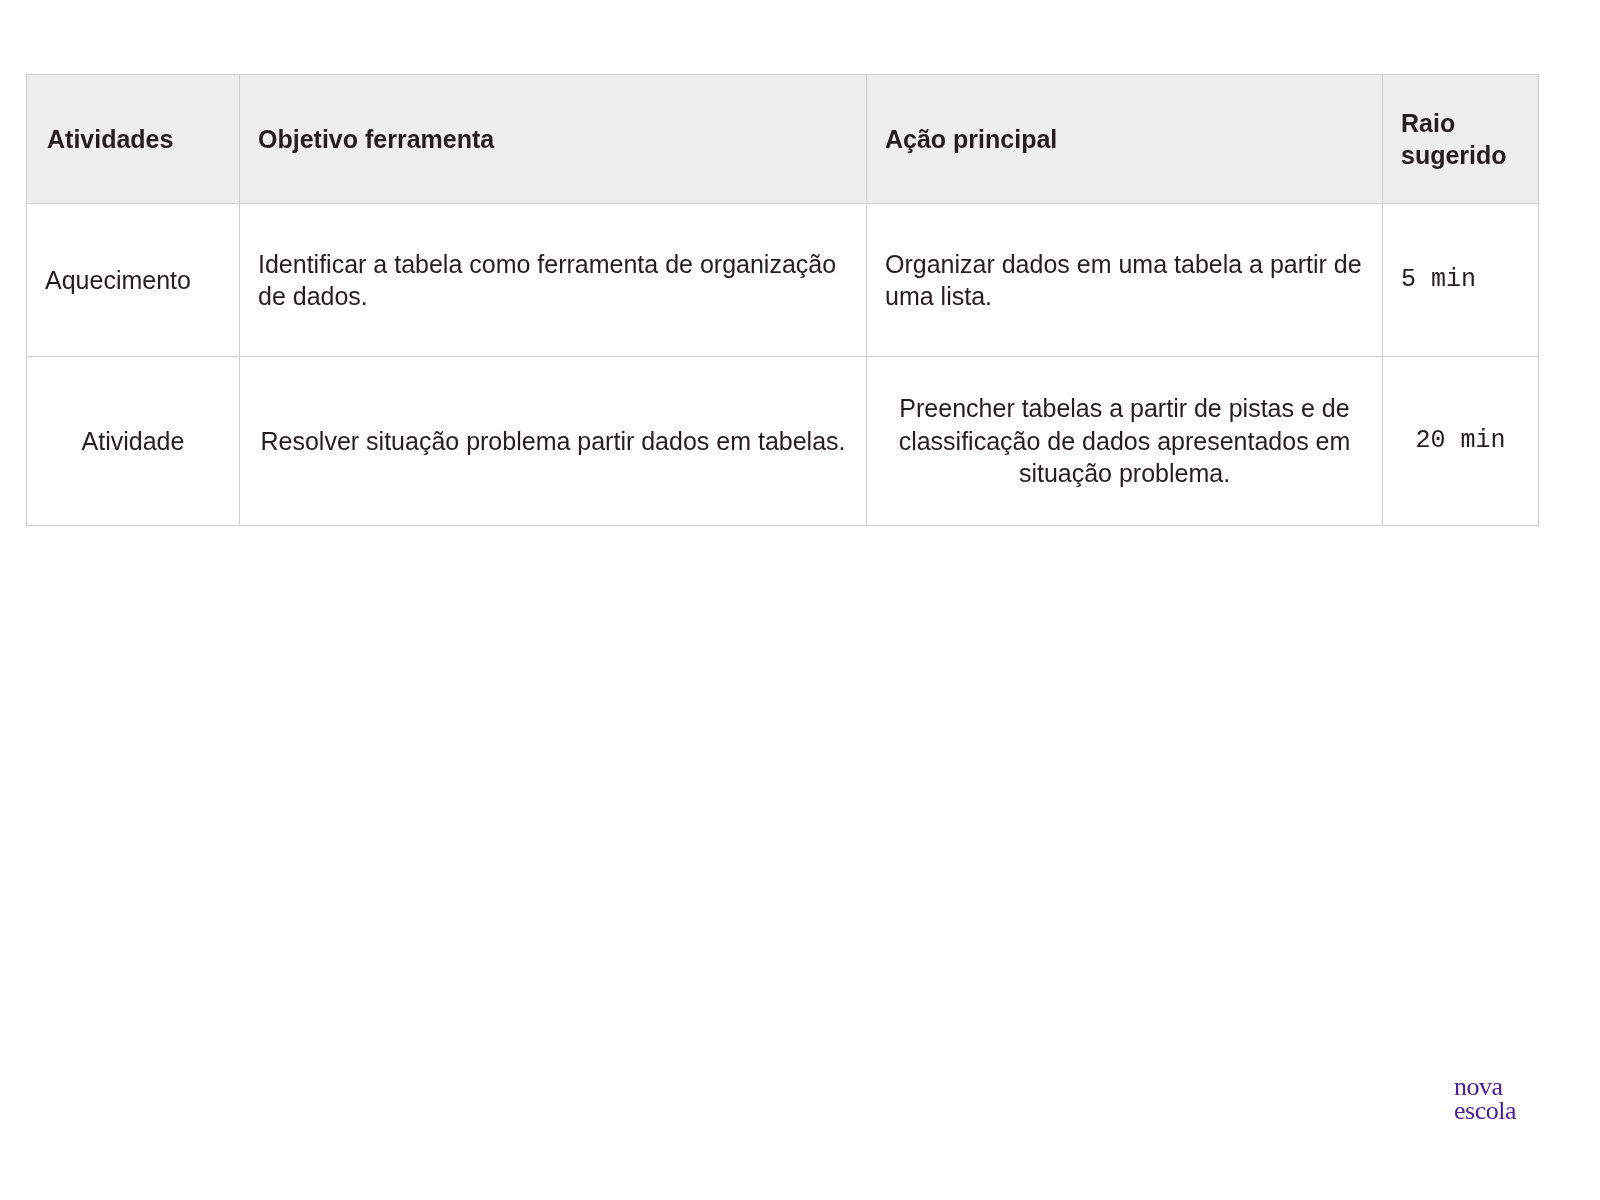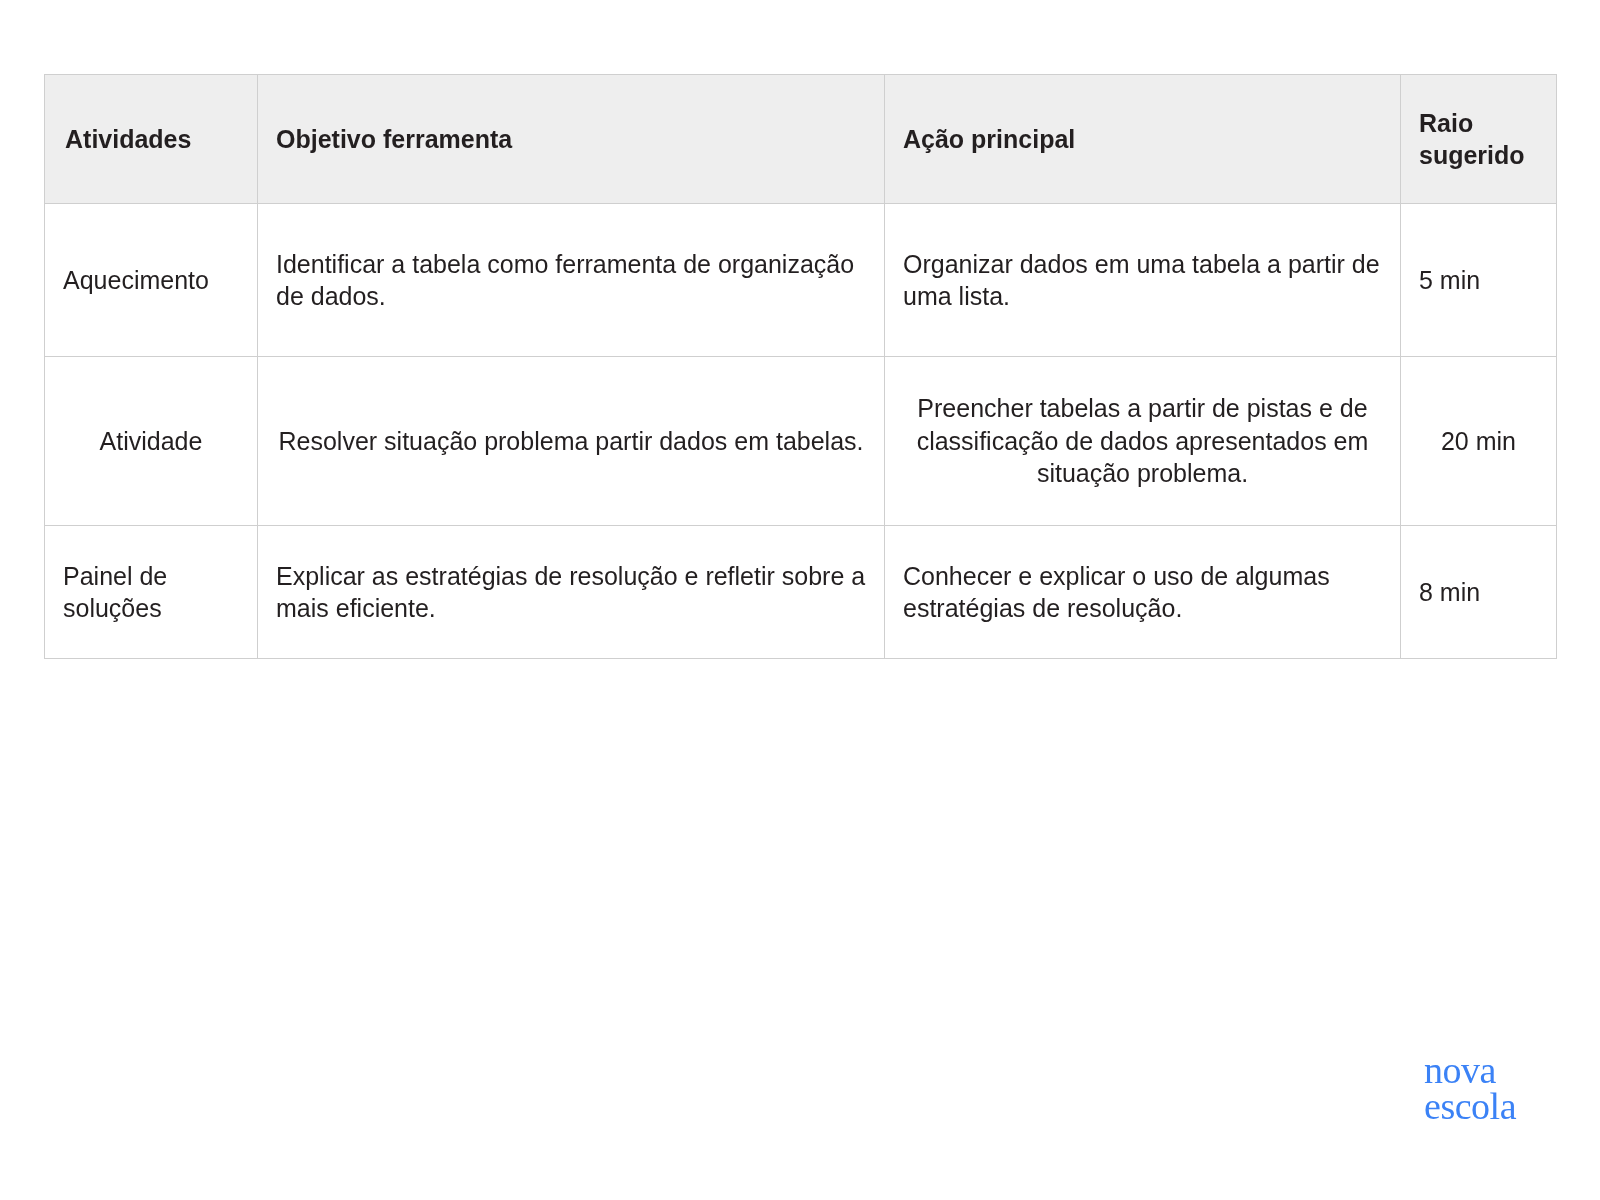--- a/index.html
+++ b/index.html
@@ -19,21 +19,21 @@
   .page {
     position: absolute;
     top: 0;
     left: 0;
     width: 1600px;
     height: 1200px;
   }
 
   table.plan {
     position: absolute;
-    left: 44px;
+    left: 26px;
     top: 74px;
     width: 1512px;
     border-collapse: collapse;
     table-layout: fixed;
     padding-left: 12px;
   }
 
   table.plan col.c-atividade { width: 213px; }
   table.plan col.c-objetivo  { width: 627px; }
   table.plan col.c-acao      { width: 516px; }
@@ -70,30 +70,31 @@
   tr.r-encerramento td  { height: 226px; }
   tr.r-raiox td         { height: 180px; }
 
   td.cell-atividade {
     font-size: 25px;
     line-height: 1.25;
   }
 
   td.cell-tempo {
     font-size: 25px;
+    font-family: Liberation Mono, monospace;
   }
 
   .logo {
     position: absolute;
     right: 84px;
     bottom: 76px;
     text-align: left;
-    color: #3b82f6;
+    color: #4c1d95;
     font-family: "Liberation Serif", serif;
-    font-size: 38px;
+    font-size: 26px;
     line-height: 0.95;
     letter-spacing: -0.5px;
     user-select: none;
   }
   .logo .l1 { display: block; }
   .logo .l2 { display: block; }
 </style>
 </head>
 <body>
 
@@ -120,26 +121,20 @@
         <td class="cell-objetivo">Identificar a tabela como ferramenta de organização de dados.</td>
         <td class="cell-acao">Organizar dados em uma tabela a partir de uma lista.</td>
         <td class="cell-tempo">5 min</td>
       </tr>
       <tr class="r-atividade">
         <td class="cell-atividade">Atividade</td>
         <td class="cell-objetivo">Resolver situação problema partir dados em tabelas.</td>
         <td class="cell-acao">Preencher tabelas a partir de pistas e de classificação de dados apresentados em situação problema.</td>
         <td class="cell-tempo">20 min</td>
       </tr>
-      <tr class="r-painel">
-        <td class="cell-atividade">Painel de soluções</td>
-        <td class="cell-objetivo">Explicar as estratégias de resolução e refletir sobre a mais eficiente.</td>
-        <td class="cell-acao">Conhecer e explicar o uso de algumas estratégias de resolução.</td>
-        <td class="cell-tempo">8  min</td>
-      </tr>
     </tbody>
   </table>
 
   <div class="logo">
     <span class="l1">nova</span>
     <span class="l2">escola</span>
   </div>
 
 </div>
 

